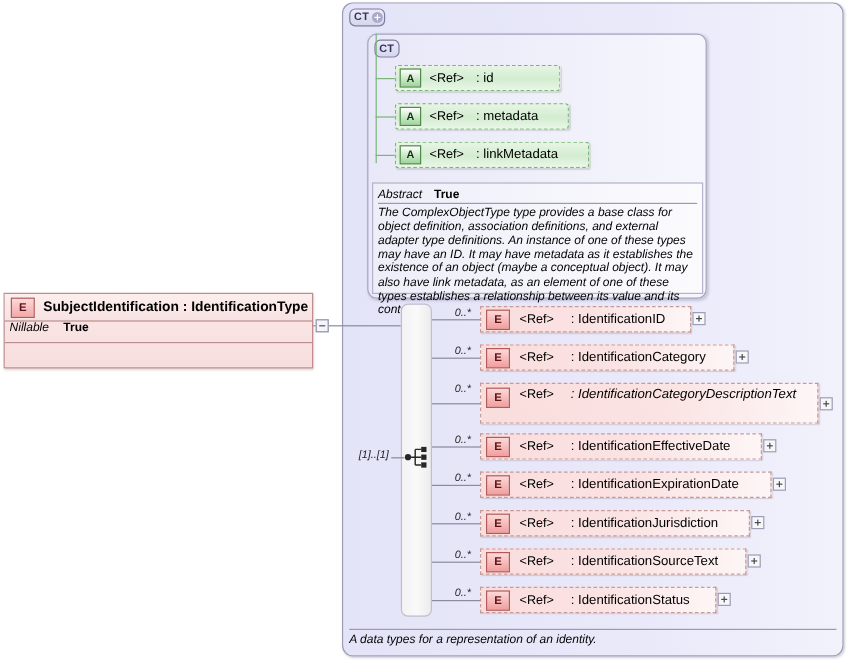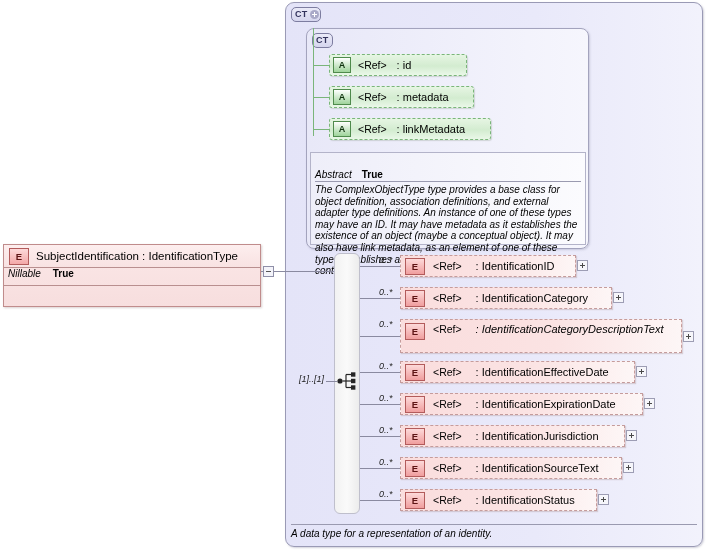--- a/index.html
+++ b/index.html
@@ -78,21 +78,21 @@
     flex:0 0 auto;
   }
   .ref-txt{margin-left:7px;font-size:10.5px;}
   .nm-txt{margin-left:10px;font-size:11px;}
 
   
   #cot-doc{
     left:310px;top:152px;width:276px;height:93px;
     background:linear-gradient(to right,#eeeef9,#fbfbfe);
     border:1px solid #b3b3c9;box-sizing:border-box;
-    padding:16px 4px;
+    padding:4px 4px;
   }
   .abs-line{display:flex;align-items:baseline;gap:10px;border-bottom:1px solid #9a9ab0;padding-bottom:1px;}
   .abs-key{font-style:italic;font-size:10px;}
   .abs-val{font-size:10px;font-weight:bold;}
   .doc-body{font-style:italic;font-size:10px;line-height:11.6px;margin-top:2px;}
 
   
   #subj-box{
     left:3px;top:244px;width:258px;height:63px;
     background:linear-gradient(to bottom,#fbe7e7,#f7dede);
@@ -104,21 +104,21 @@
     padding-left:5px;border-bottom:1px solid #b98f8f;
     background:linear-gradient(to bottom,#fdeeee,#f8e2e2);
   }
   .e-badge{
     width:18px;height:15px;
     background:linear-gradient(to bottom,#fdd9d9,#f3a8a8);
     border:1px solid #b25b5b;
     font-size:9.5px;font-weight:bold;color:#5d1414;
     display:flex;align-items:center;justify-content:center;flex:0 0 auto;
   }
-  .subj-title{font-size:11.5px;font-weight:normal;}
+  .subj-title{font-size:11.5px;font-weight:bold;}
   #subj-nill{
     height:17px;display:flex;align-items:baseline;gap:12px;
     padding-left:4px;border-bottom:1px solid #b98f8f;
   }
   .nill-key{font-style:italic;font-size:10px;}
   .nill-val{font-size:10px;font-weight:bold;}
   #subj-doc{font-style:italic;font-size:10px;padding:3px 4px 0 4px;}
 
   
   #collapse-box{
@@ -327,13 +327,13 @@
 
 <span class="occurs" style="left:379px;top:489px;">0..*</span>
 <div class="abs ln ln-h" style="left:360px;top:500px;width:40px;"></div>
 <div class="abs el-row" style="left:400px;top:489px;width:197px;">
   <span class="el-inner-badge">E</span>
   <span class="el-ref">&lt;Ref&gt;</span>
   <span class="el-name">: IdentificationStatus</span>
 </div>
 <div class="expand" style="left:598px;top:494px;"></div>
 
-<div class="abs" id="bottom-doc">A data type for a representation of an identity.</div>
+<div class="abs" id="bottom-doc">A data types for a representation of an identity.</div>
 
 </body></html>

